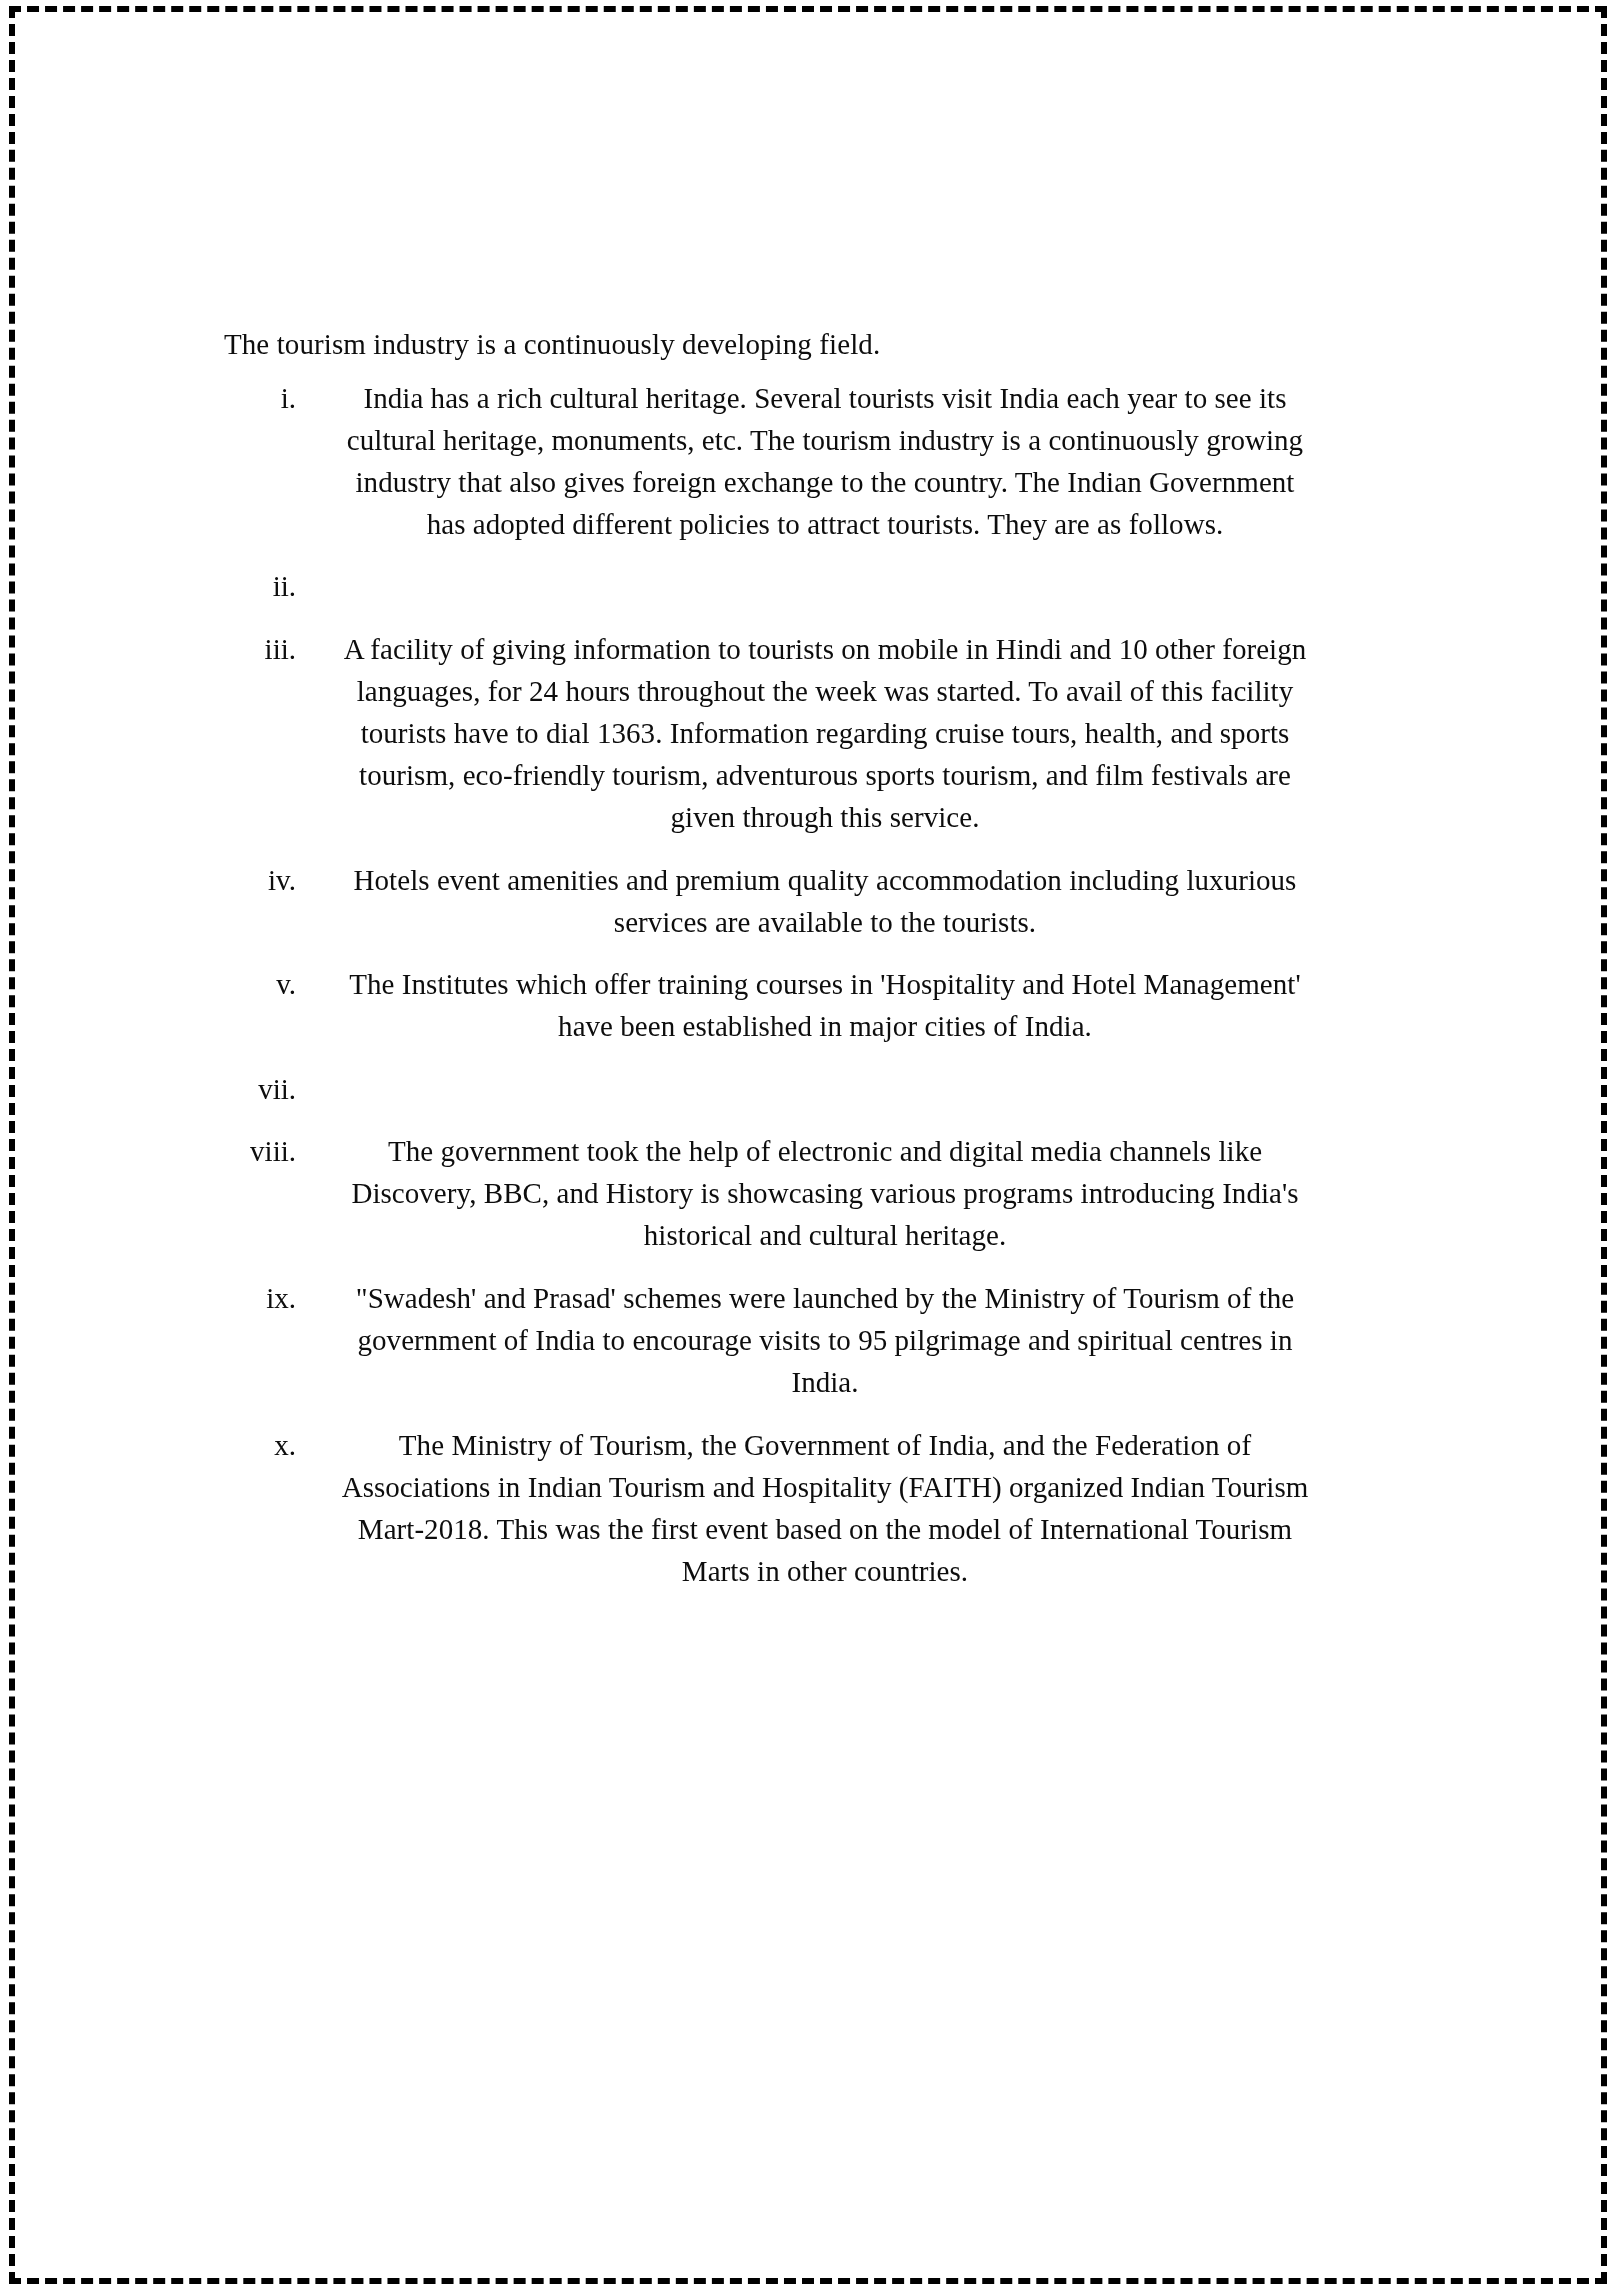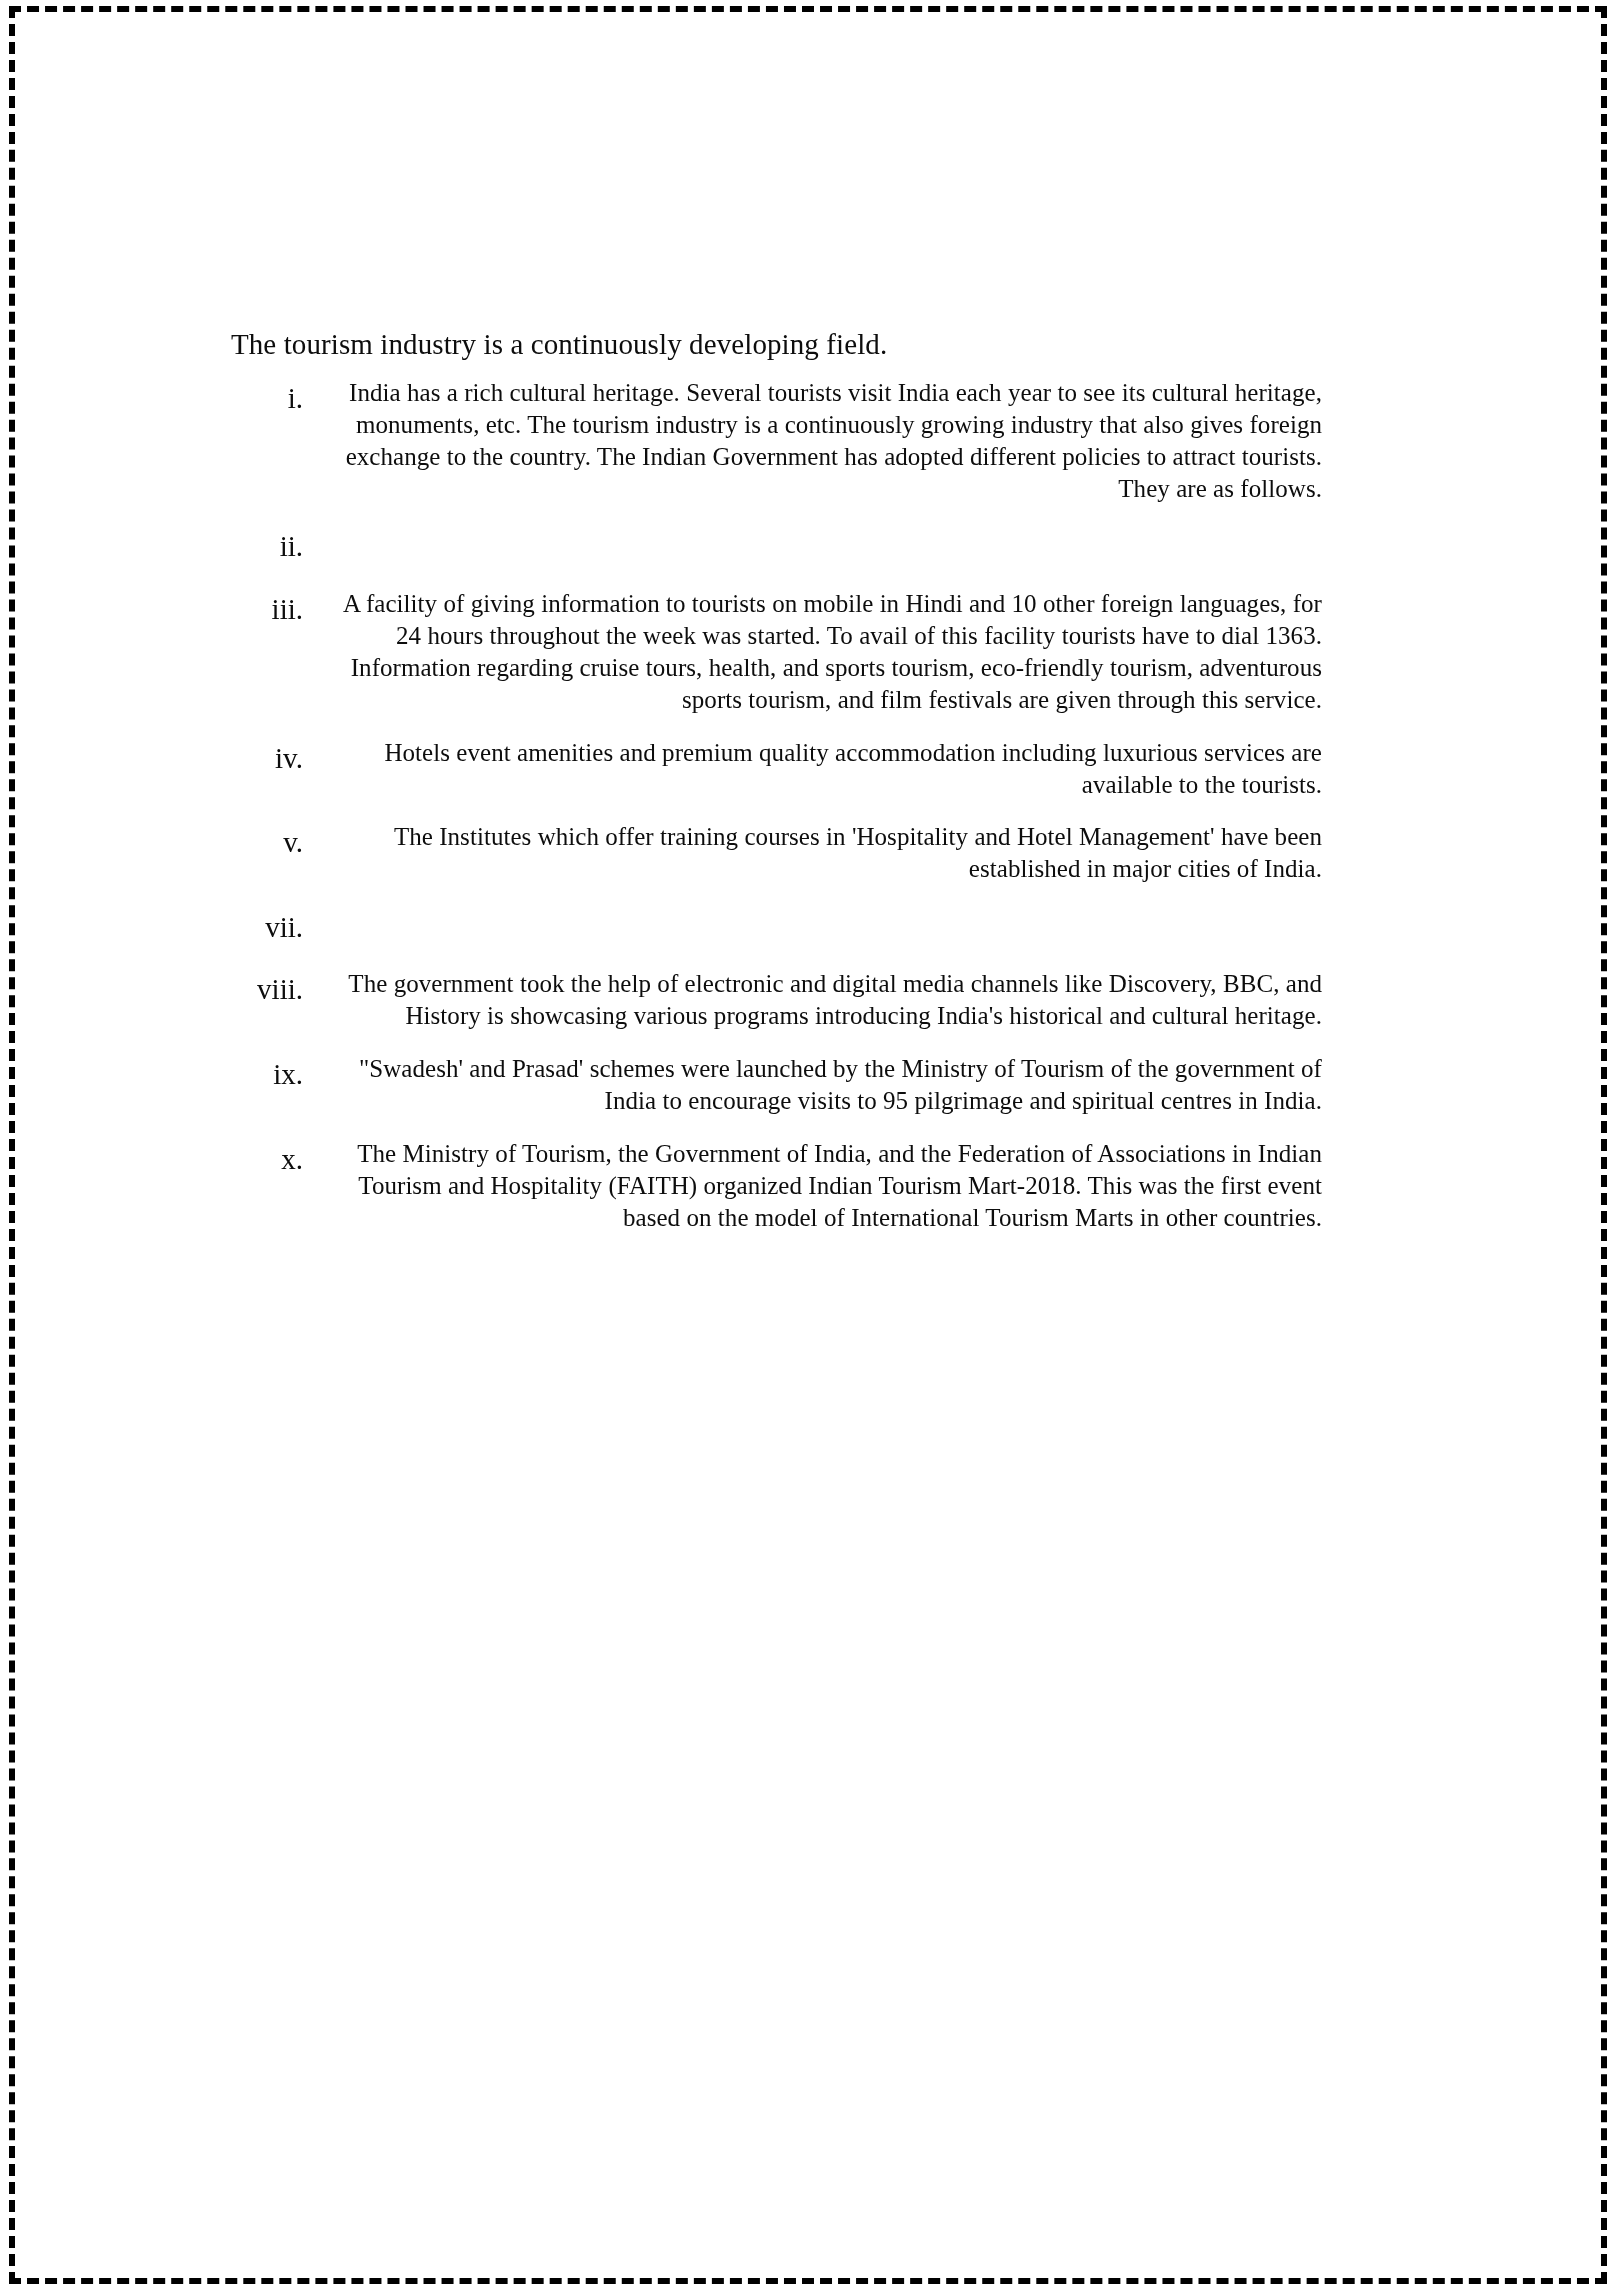--- a/index.html
+++ b/index.html
@@ -24,21 +24,21 @@
     width: 1598px;
     height: 2278px;
     box-sizing: border-box;
     border: 6.9px dashed #000000;
     pointer-events: none;
   }
 
   
   .doc {
     position: absolute;
-    left: 9px;
+    left: 2px;
     top: 0;
     width: 1552px;
     height: 2293px;
     box-sizing: border-box;
     padding: 323px 225px 0 218px;
   }
 
   .intro {
     font-size: 29px;
     line-height: 42px;
@@ -64,26 +64,26 @@
     width: 76px;
     text-align: right;
     font-size: 29px;
     line-height: 42px;
     padding-right: 0;
     font-variant: normal;
   }
 
   .item-text {
     flex: 1 1 auto;
-    font-size: 25px;
-    line-height: 32px;
+    font-size: 29px;
+    line-height: 42px;
     padding-left: 39px;
     max-width: 980px;
     letter-spacing: 0.05px;
-    text-align: right;
+    text-align: center;
   }
 </style>
 </head>
 <body>
 
 <div class="page-frame"></div>
 
 <div class="doc">
 
   <p class="intro">The tourism industry is a continuously developing field.</p>

